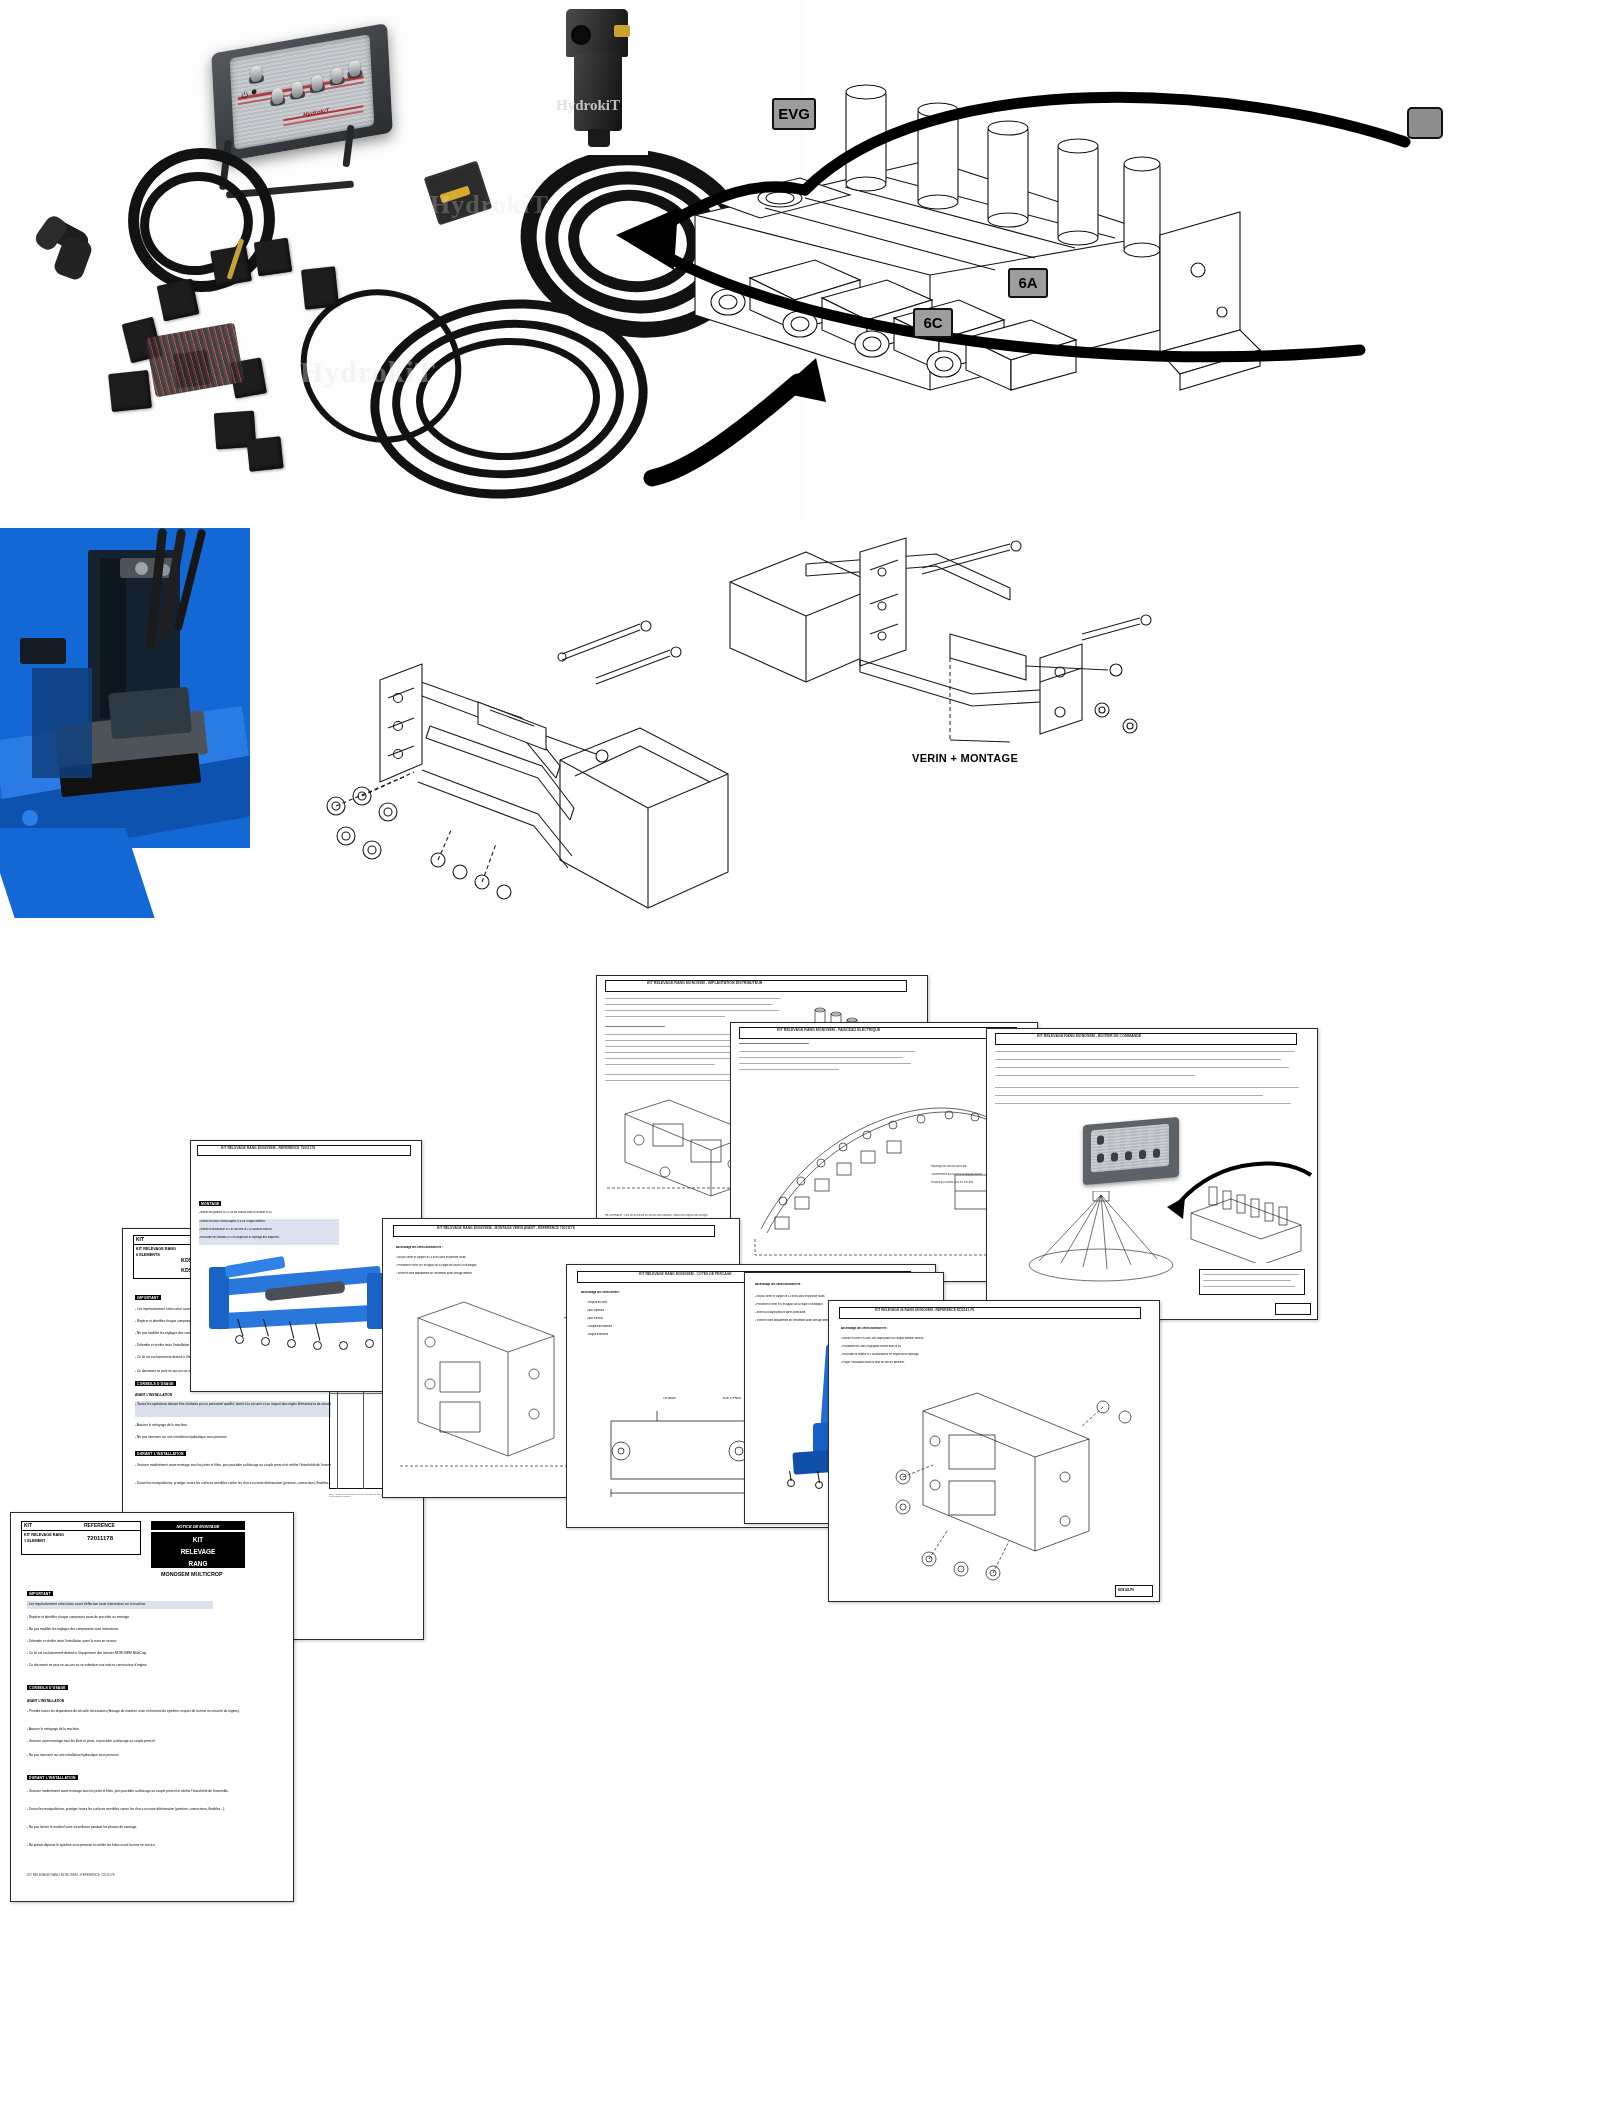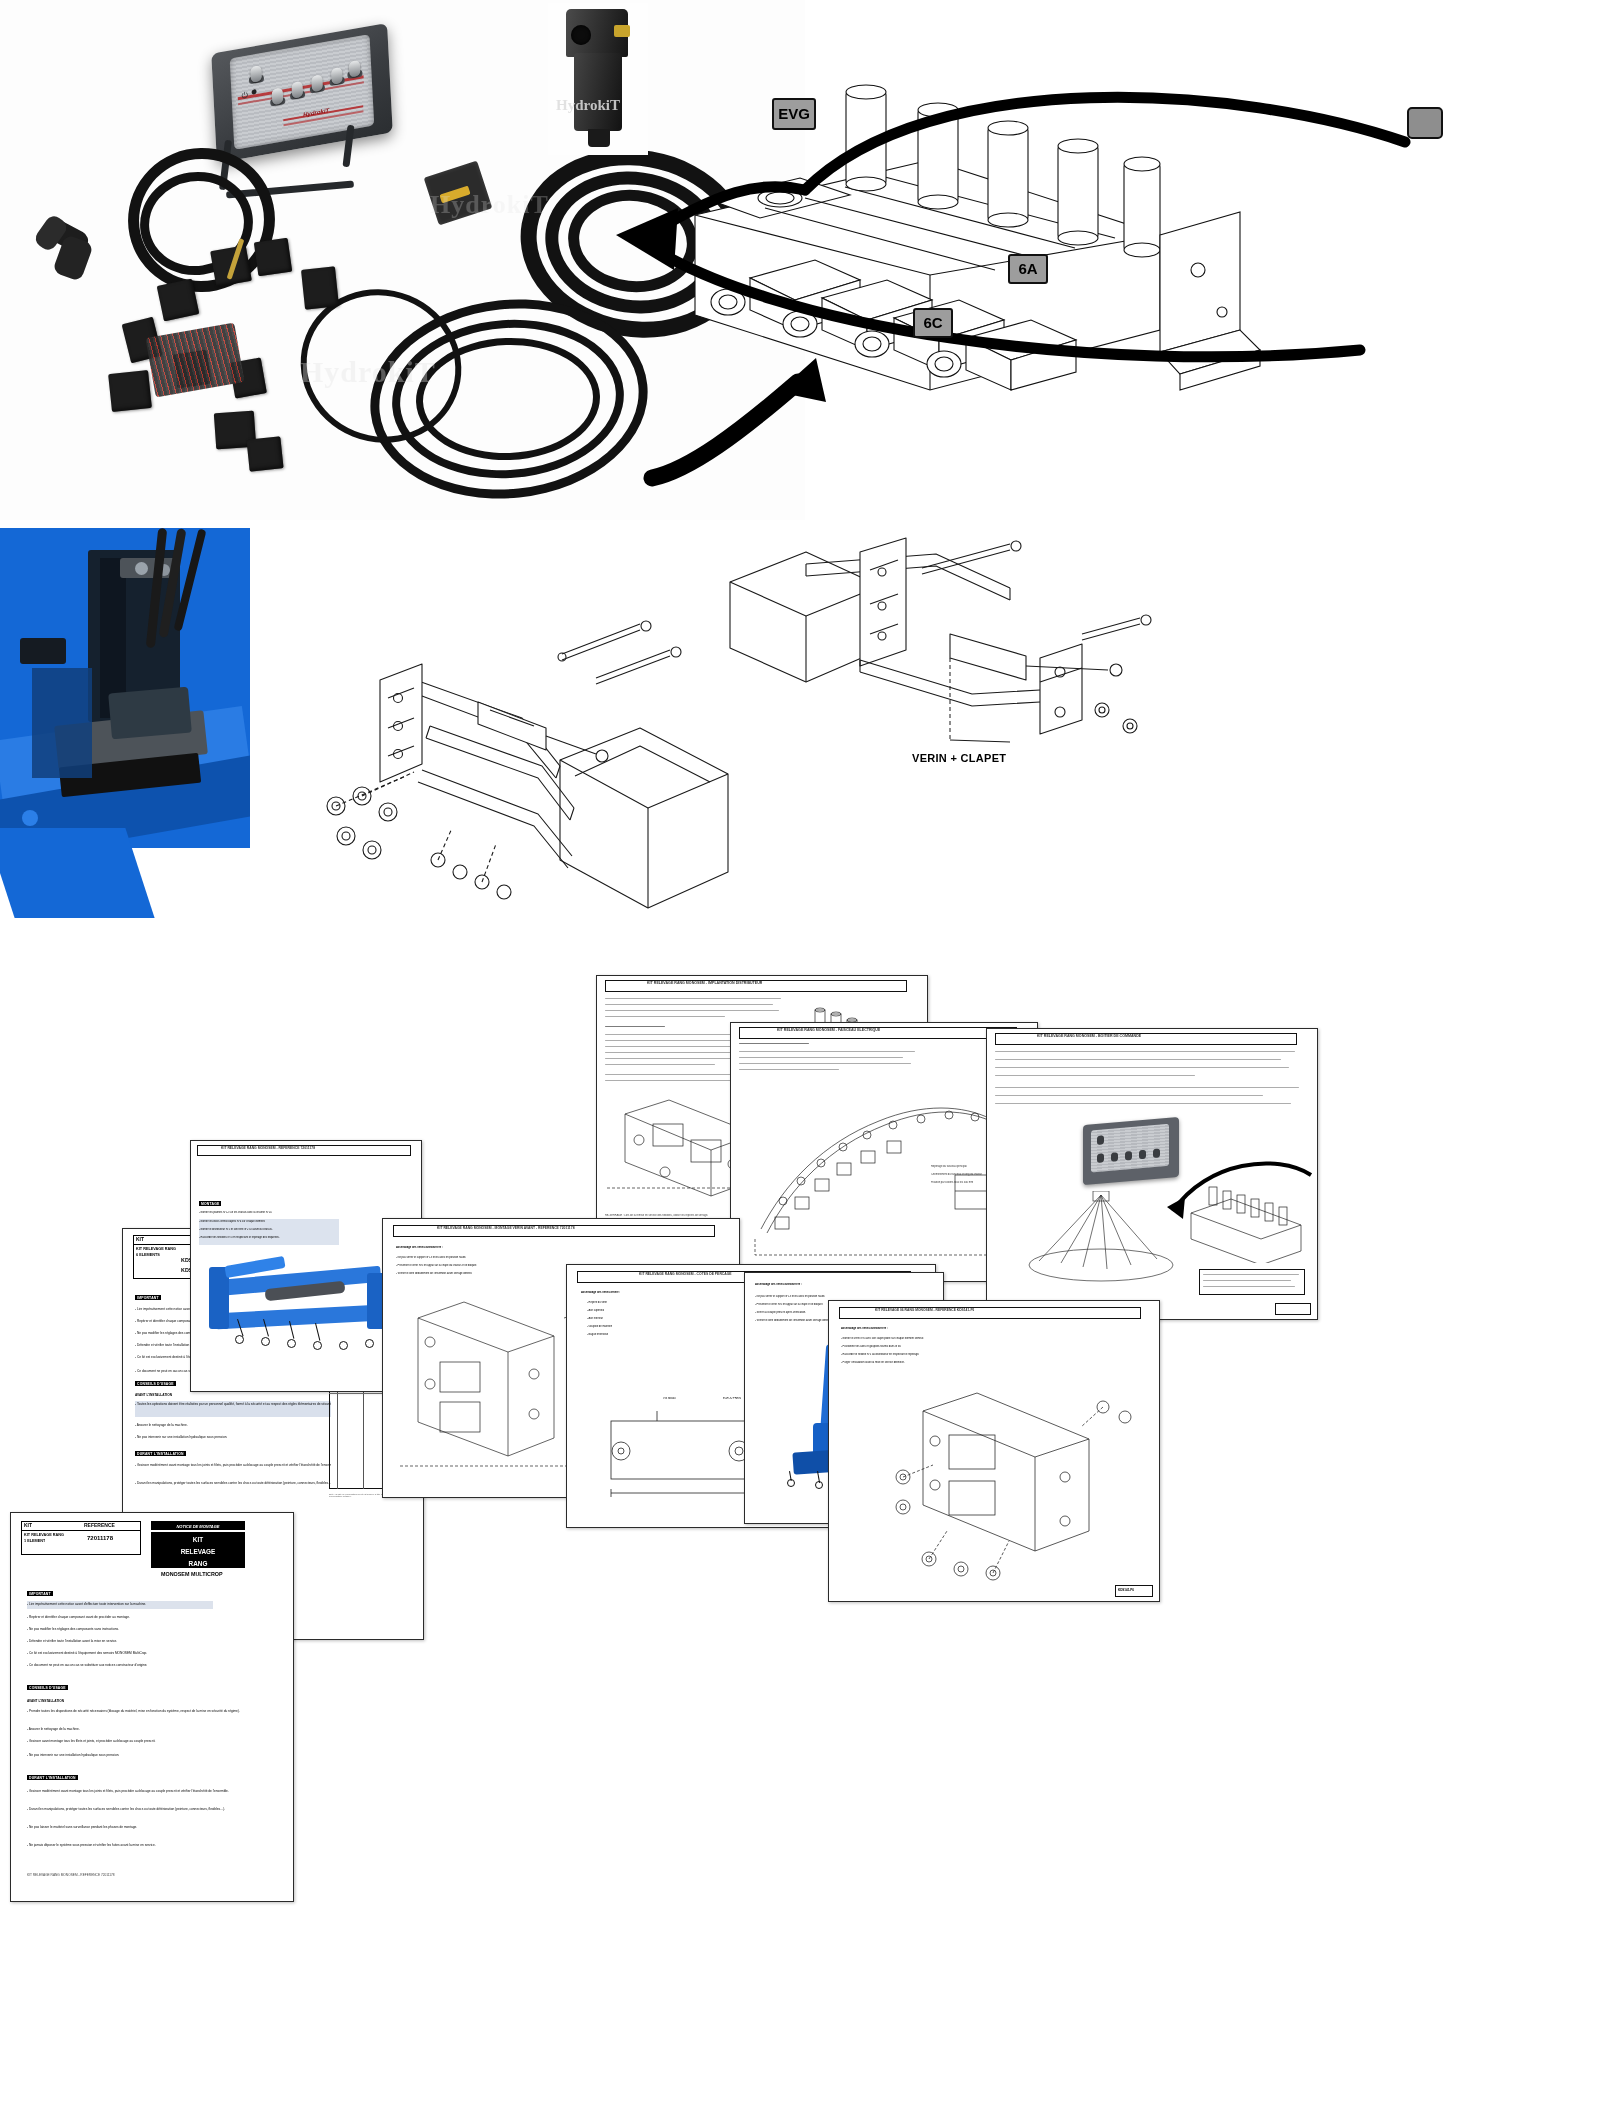--- a/index.html
+++ b/index.html
@@ -236,21 +236,21 @@
     <polygon points="16,205 78,178 74,240" fill="#000"></polygon>
 
     <g fill="#8e8e8e" stroke="#111" stroke-width="2">
       <rect x="808" y="78" width="34" height="30" rx="4"></rect>
     </g>
   </svg>
 
   <div class="mf-label" style="left:172px;top:68px;width:40px;height:28px;line-height:28px;border-radius:3px;">
     <span>EVG</span>
   </div>
-  <div class="mf-label" style="left:408px;top:224px;width:36px;height:26px;line-height:26px;border-radius:3px;">
+  <div class="mf-label" style="left:408px;top:238px;width:36px;height:26px;line-height:26px;border-radius:3px;">
     <span>6A</span>
   </div>
   <div class="mf-label" style="left:313px;top:278px;width:36px;height:26px;line-height:26px;border-radius:3px;">
     <span>6C</span>
   </div>
 </div>
 
 <svg class="abs" style="left:630px;top:350px;" width="210" height="140">
   <path d="M22,128 C60,120 110,82 168,32" stroke="#000" stroke-width="17" fill="none" stroke-linecap="round"></path>
   <polygon points="186,8 196,52 148,42" fill="#000"></polygon>
@@ -382,21 +382,21 @@
     <circle cx="436" cy="90" r="5"></circle>
     <circle cx="392" cy="180" r="7"></circle>
       <circle cx="392" cy="180" r="3"></circle>
     <circle cx="420" cy="196" r="7"></circle>
       <circle cx="420" cy="196" r="3"></circle>
 
     <path d="M240,210 L300,212" stroke-width="1"></path>
     <path d="M240,128 L240,210" stroke-width="1" stroke-dasharray="4 3"></path>
   </g>
 </svg>
-<span class="verin-label" style="left:912px;top:752px;">VERIN + CLAPET</span>
+<span class="verin-label" style="left:912px;top:752px;">VERIN + MONTAGE</span>
 
 <div class="sheet" style="left:424px;top:1238px;width:316px;height:220px;">
   <div class="abs" style="left:8px;top:4px;width:260px;height:11px;border:.8px solid #111;"></div>
   <span class="txt" style="left:60px;top:6px;font-size:4px;font-weight:bold;color:#333;">KIT RELEVAGE 06 RANG MONOSEM</span>
   <span class="blk-cap" style="left:8px;top:24px;">COMPOSITION DU KIT</span>
   <div class="tbl" style="left:8px;top:32px;width:250px;height:120px;"></div>
   <div class="tbl-row" style="left:8px;top:32px;width:250px;height:8px;background:#e4e4e4;"></div>
   <span class="txt micro" style="left:11px;top:34px;">REP</span>
   <span class="txt micro" style="left:30px;top:34px;">ARTICLE</span>
   <span class="txt micro" style="left:120px;top:34px;">DESIGNATION</span>

